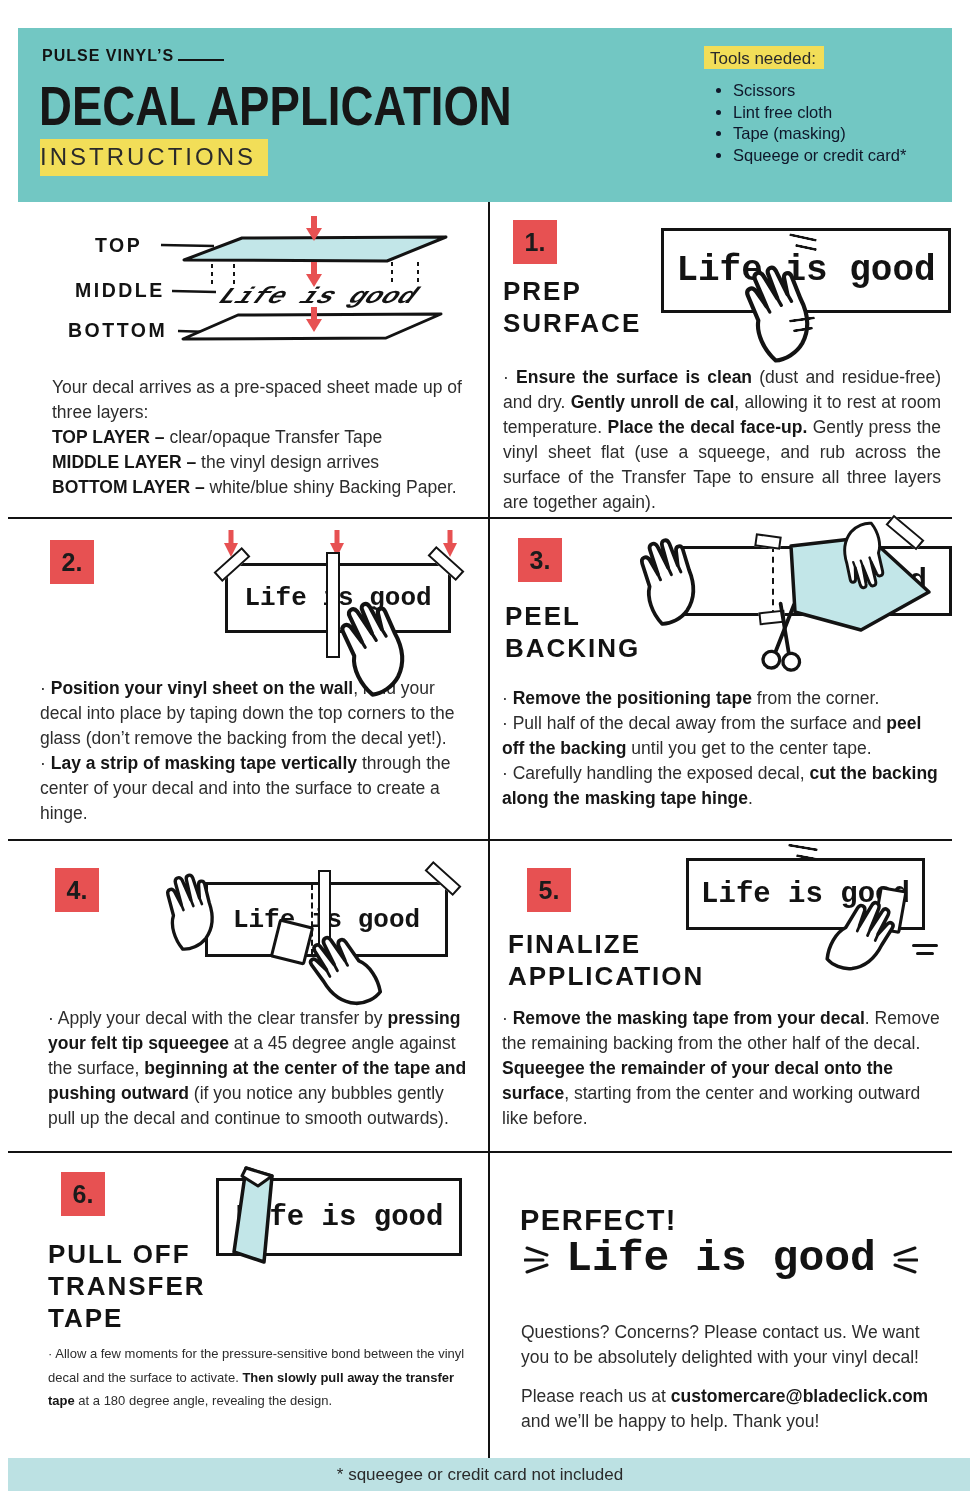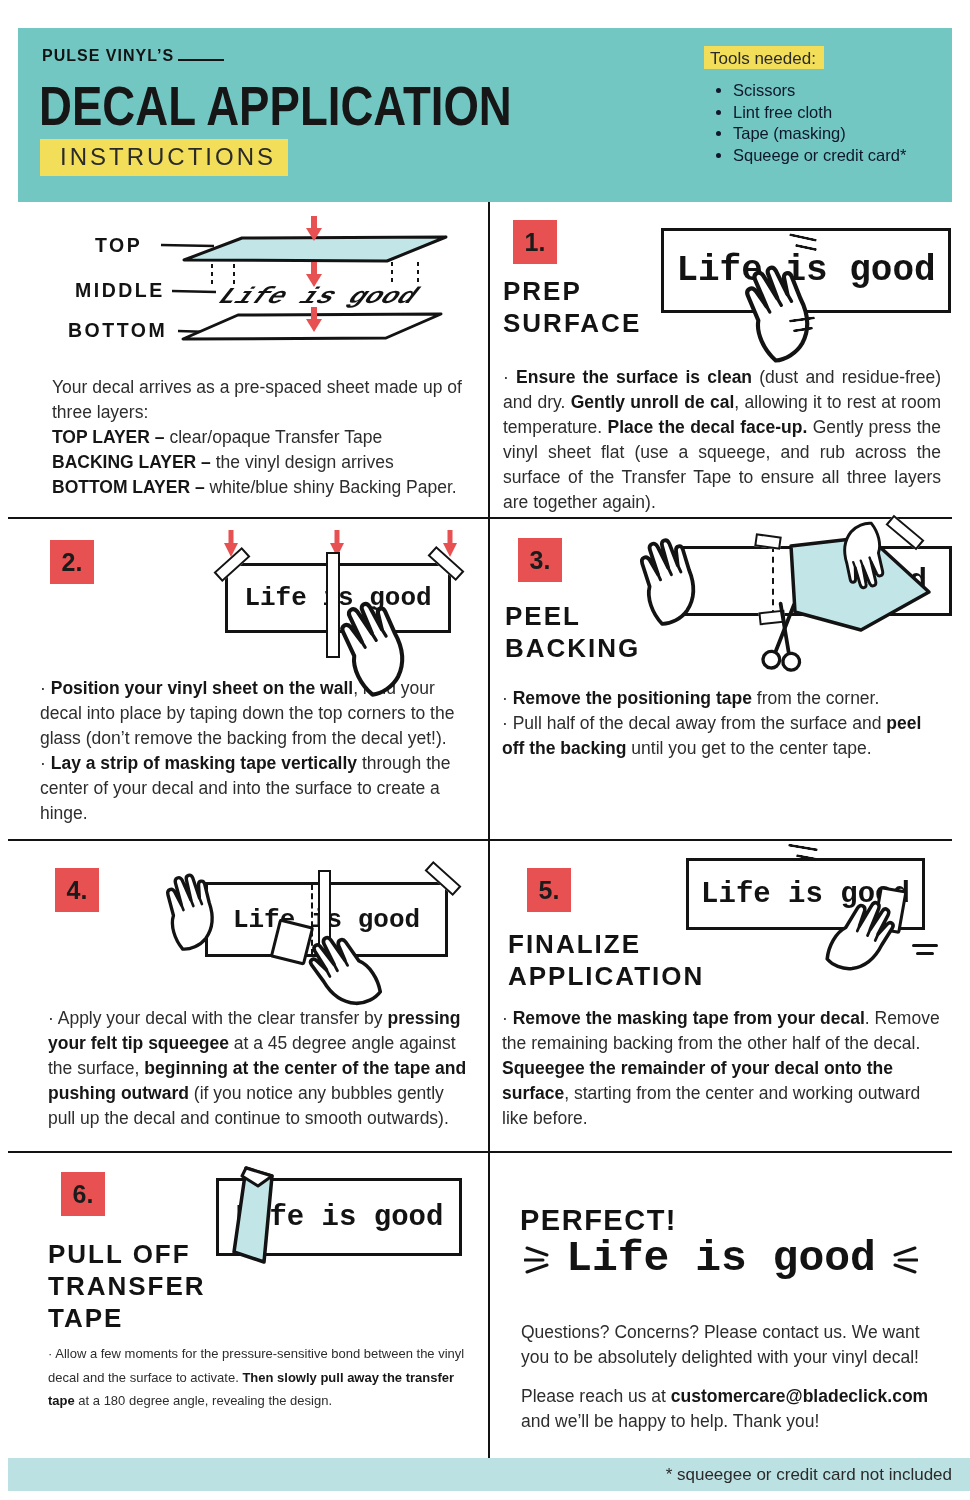--- a/index.html
+++ b/index.html
@@ -10,31 +10,31 @@
   html,body{background:#fff;}
   body{font-family:"Liberation Sans",sans-serif;color:var(--body);}
   .page{position:relative;width:970px;height:1500px;background:#fff;overflow:hidden;}
 
   
   .hd{position:absolute;left:18px;top:28px;width:934px;height:174px;background:var(--teal);}
   .brand{position:absolute;left:24px;top:19px;font-size:16px;font-weight:bold;letter-spacing:1px;color:var(--ink);}
   .brand-line{display:inline-block;width:46px;border-bottom:2px solid var(--ink);margin-left:4px;vertical-align:baseline;}
   .big-title{position:absolute;left:21px;top:45px;font-size:47px;font-weight:800;letter-spacing:0px;color:#161616;transform:scale(.97,1.18);transform-origin:top left;white-space:nowrap;}
   .hl{background:var(--yellow);color:#2a2a2a;}
-  .subtitle{position:absolute;left:22px;top:111px;font-size:24px;font-weight:500;letter-spacing:3px;padding:4px 12px 5px 20px;}
+  .subtitle{position:absolute;left:22px;top:111px;font-size:24px;font-weight:500;letter-spacing:3px;padding:4px 12px 5px 0;}
   .tools{position:absolute;left:686px;top:18px;width:240px;}
   .tools-label{display:inline-block;font-size:17px;padding:3px 8px 0 6px;}
   .tools ul{list-style:disc;margin:11px 0 0 29px;}
   .tools li{font-size:16.5px;line-height:21.5px;color:#0f172a;}
 
   
   .vline{position:absolute;left:488px;top:202px;width:2px;height:1256px;background:var(--ink);}
   .hline{position:absolute;left:8px;width:944px;height:2px;background:var(--ink);}
   .footer{position:absolute;left:8px;top:1458px;width:962px;height:33px;background:var(--teal-light);
-          font-size:17px;color:#2a2a2a;text-align:right;line-height:33px;padding-right:18px;}
+          font-size:17px;color:#2a2a2a;text-align:center;line-height:33px;padding-right:18px;}
 
   
   .cell{position:absolute;}
   .badge{position:absolute;width:44px;height:44px;background:var(--red);color:#1b1b1b;
          font-size:25px;font-weight:bold;display:flex;align-items:center;justify-content:center;}
   .step-title{position:absolute;font-size:26px;line-height:1.24;font-weight:800;letter-spacing:2px;color:var(--ink);}
   .copy{position:absolute;font-size:17.5px;line-height:25px;color:var(--body);}
   .copy p{margin:0;}
   .copy .b{font-weight:bold;color:#161616;}
   .just{text-align:justify;}
@@ -123,21 +123,21 @@
       </g>
 
       <text x="77" y="40" font-size="19.5" font-weight="bold" letter-spacing="2.5" fill="#131313">TOP</text>
       <text x="57" y="85" font-size="19.5" font-weight="bold" letter-spacing="2.5" fill="#131313">MIDDLE</text>
       <text x="50" y="125" font-size="19.5" font-weight="bold" letter-spacing="2.5" fill="#131313">BOTTOM</text>
     </svg>
     <div class="copy" style="left:34px;top:173px;width:412px">
       <p class="lead">Your decal arrives as a pre-spaced sheet made up of three layers:</p>
       <div>
           <p><span class="b">TOP LAYER – </span><span>clear/opaque Transfer Tape</span></p>
-          <p><span class="b">BACKING LAYER – </span><span>the vinyl design arrives</span></p>
+          <p><span class="b">MIDDLE LAYER – </span><span>the vinyl design arrives</span></p>
           <p><span class="b">BOTTOM LAYER – </span><span>white/blue shiny Backing Paper.</span></p>
         </div>
     </div>
   </section>
 
   <section class="cell" style="left:489px;top:202px;width:463px;height:316px">
     <div class="badge" style="left:24px;top:18px">1.</div>
     <h2 class="step-title" style="left:14px;top:73px;width:180px">PREP SURFACE</h2>
     <div class="illus" style="left:0;top:0;width:463px;height:160px">
       <div class="decal-box" style="left:172px;top:26px;width:290px;height:85px">
@@ -210,20 +210,21 @@
       <svg class="prop" style="left:120px;top:60px;width:50px;height:82px;transform:rotate(6deg);z-index:6" viewBox="0 0 60 90">
         <circle cx="18" cy="76" r="10" fill="#fff" stroke="#131313" stroke-width="4"></circle>
         <circle cx="42" cy="76" r="10" fill="#fff" stroke="#131313" stroke-width="4"></circle>
         <line x1="22" y1="66" x2="38" y2="8" stroke="#131313" stroke-width="4.5" stroke-linecap="round"></line>
         <line x1="38" y1="66" x2="22" y2="8" stroke="#131313" stroke-width="4.5" stroke-linecap="round"></line>
       </svg>
     </div>
     <div class="copy" style="left:13px;top:168px;width:442px">
         <p><span>· </span><span class="b">Remove the positioning tape</span><span> from the corner.</span></p>
         <p><span>· Pull half of the decal away from the surface and </span><span class="b">peel off the backing</span><span> until you get to the center tape.</span></p>
+        <p><span>· Carefully handling the exposed decal, </span><span class="b">cut the backing along the masking tape hinge</span><span>.</span></p>
       </div>
   </section>
 
   <section class="cell" style="left:18px;top:840px;width:470px;height:312px">
     <div class="badge" style="left:37px;top:28px">4.</div>
     <div class="illus" style="left:142px;top:30px;width:322px;height:140px">
       <svg class="hand" style="left:-4px;top:-2px;width:72px;height:80px;transform:rotate(-22deg)" viewBox="0 0 100 120">
           <use href="#hand"></use>
         </svg>
       <div class="decal-box" style="left:45px;top:12px;width:243px;height:75px">

